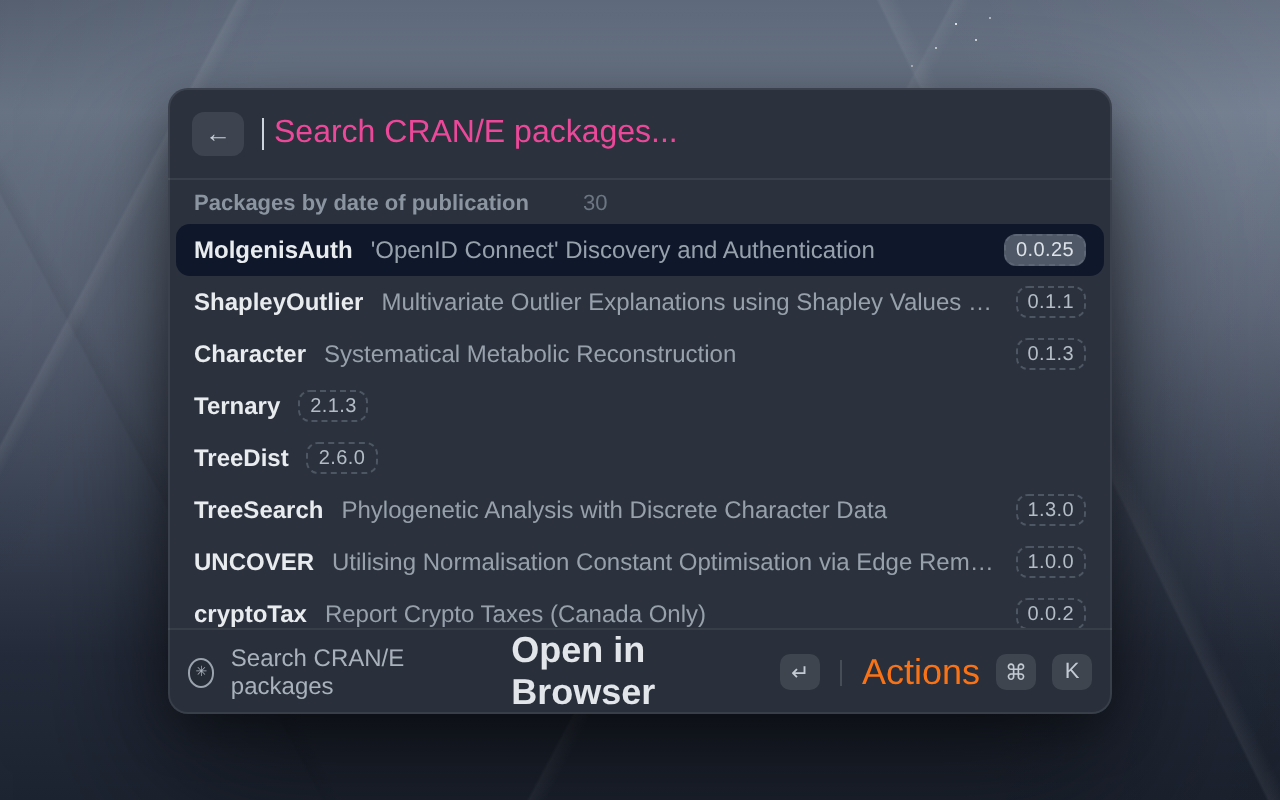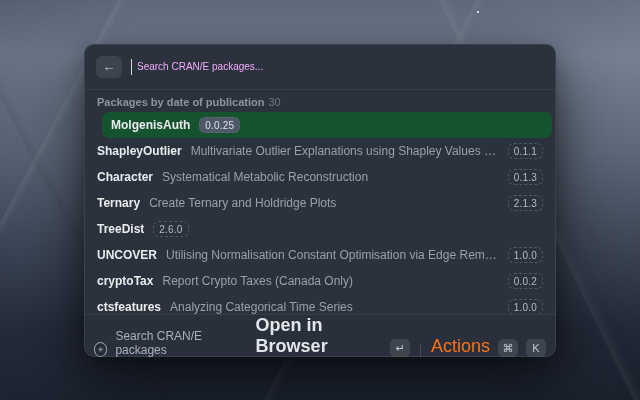--- a/index.html
+++ b/index.html
@@ -33,42 +33,42 @@
     box-shadow: inset 0 0 0 1px rgba(255,255,255,.08), 0 30px 70px rgba(0,0,0,.55), 0 8px 24px rgba(0,0,0,.35);
     display:flex; flex-direction:column; overflow:hidden;
   }
   .search-bar { height:45px; flex:0 0 45px; display:flex; align-items:center; padding:0 12px; gap:9px; }
   .back-button {
     width:26px; height:22px; border-radius:6px; background:rgba(255,255,255,.09);
     display:flex; align-items:center; justify-content:center;
     color:#c7ced6; font-size:13px; cursor:pointer; user-select:none;
   }
   .caret { width:1px; height:16px; background:#cdd3da; }
-  .search-placeholder { color:#f0abfc; font-size:10px; margin-left:-4px; }
+  .search-placeholder { color:#ec4899; font-size:16px; margin-left:-4px; }
   .hairline { height:1px; background:rgba(255,255,255,.07); flex:0 0 1px; }
   .section-header {
-    flex:0 0 18px; display:flex; align-items:center; gap:4px; padding:6px 13px 0 13px;
+    flex:0 0 18px; display:flex; align-items:center; gap:27px; padding:6px 13px 0 13px;
     font-size:11px; color:#8b95a1; font-weight:600;
   }
   .section-count { color:#6c7683; font-weight:400; }
   .list { flex:1 1 auto; overflow:hidden; padding:4px 4px 0 4px; }
   .row {
     height:26px; display:flex; align-items:center; gap:9px; padding:0 9px;
     border-radius:7px; cursor:pointer;
   }
-  .row.selected { background:#14532d;margin-left:14px; }
+  .row.selected { background:#0f172a; }
   .pkg-name { color:#e9ecef; font-size:12px; font-weight:700; white-space:nowrap; }
   .pkg-desc { color:#97a1ac; font-size:12px; flex:1 1 auto; white-space:nowrap; overflow:hidden; text-overflow:ellipsis; }
   .pkg-version {
     flex:0 0 auto; font-size:10px; color:#b4bcc6;
     border:1px dashed #4d5663; border-radius:6px; padding:1.5px 5px; letter-spacing:.2px;
   }
   .row.selected .pkg-version { background:#4e5866; border-color:#5c6675; color:#dde2e8; }
   .footer {
-    flex:0 0 27px; display:flex; align-items:flex-end; gap:8px; padding:0 10px;
+    flex:0 0 27px; display:flex; align-items:center; gap:8px; padding:0 10px;
     border-top:1px solid rgba(255,255,255,.07); background:rgba(0,0,0,.04);
   }
   .ext-icon {
     width:15px; height:15px; border-radius:50%;
     border:1.5px solid #9aa3ae; background:#262c36;
     display:flex; align-items:center; justify-content:center;
     color:#aab3bd; font-size:7px; line-height:1;
   }
   .footer-label { color:#a9b2bc; font-size:12px; }
   .footer-spacer { flex:1 1 auto; }
@@ -98,40 +98,45 @@
   <div class="hairline"></div>
 
   <div class="section-header">
     <span>Packages by date of publication</span>
     <span class="section-count">30</span>
   </div>
 
   <div class="list">
       <div class="row selected">
       <span class="pkg-name">MolgenisAuth</span>
+      <span class="pkg-desc">'OpenID Connect' Discovery and Authentication</span>
       <span class="pkg-version">0.0.25</span>
     </div>
       <div class="row">
       <span class="pkg-name">ShapleyOutlier</span>
       <span class="pkg-desc">Multivariate Outlier Explanations using Shapley Values and Mahalanobis Distances</span>
       <span class="pkg-version">0.1.1</span>
     </div>
       <div class="row">
       <span class="pkg-name">Character</span>
       <span class="pkg-desc">Systematical Metabolic Reconstruction</span>
       <span class="pkg-version">0.1.3</span>
     </div>
       <div class="row">
       <span class="pkg-name">Ternary</span>
-      <span class="pkg-desc">Create Ternary and Holdridge Plots</span>
       <span class="pkg-version">2.1.3</span>
     </div>
       <div class="row">
       <span class="pkg-name">TreeDist</span>
       <span class="pkg-version">2.6.0</span>
+    </div>
+      <div class="row">
+      <span class="pkg-name">TreeSearch</span>
+      <span class="pkg-desc">Phylogenetic Analysis with Discrete Character Data</span>
+      <span class="pkg-version">1.3.0</span>
     </div>
       <div class="row">
       <span class="pkg-name">UNCOVER</span>
       <span class="pkg-desc">Utilising Normalisation Constant Optimisation via Edge Removal (UNCOVER)</span>
       <span class="pkg-version">1.0.0</span>
     </div>
       <div class="row">
       <span class="pkg-name">cryptoTax</span>
       <span class="pkg-desc">Report Crypto Taxes (Canada Only)</span>
       <span class="pkg-version">0.0.2</span>

